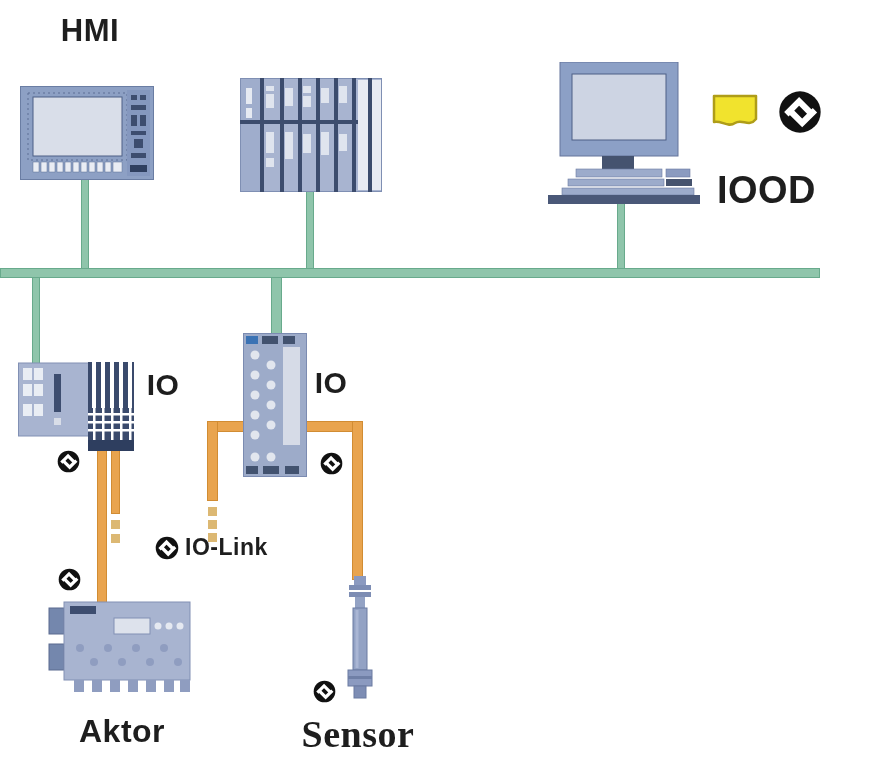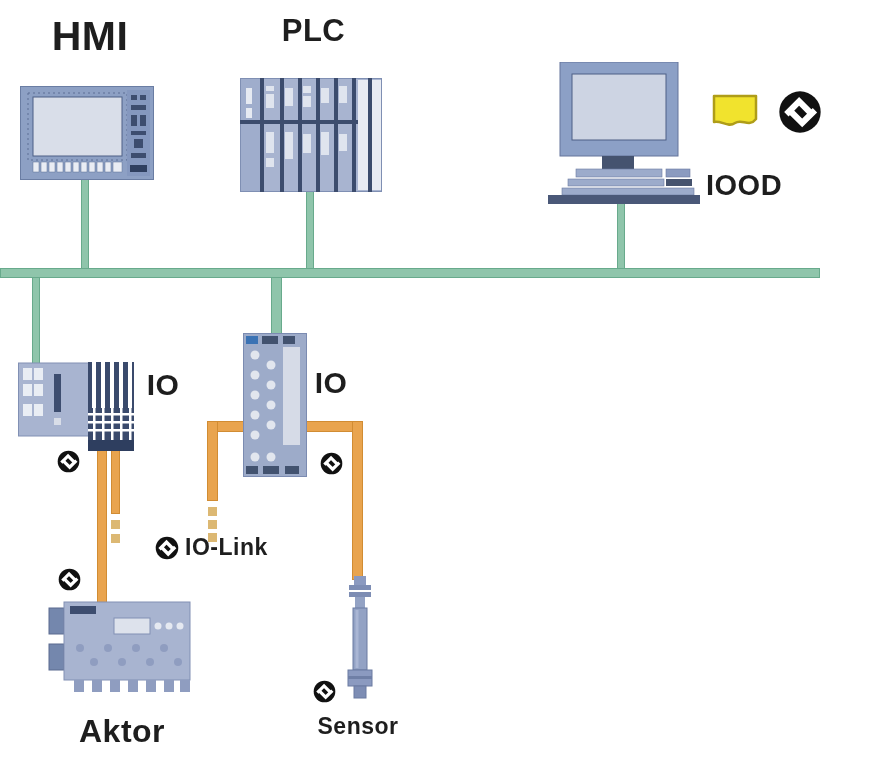--- a/index.html
+++ b/index.html
@@ -59,23 +59,22 @@
   <div class="dash" style="left:111px;top:534px;width:9px;height:9px;"></div>
 
   <div class="cable" style="left:207px;top:421px;width:41px;height:11px;"></div>
   <div class="cable" style="left:305px;top:421px;width:58px;height:11px;"></div>
   <div class="cable" style="left:207px;top:421px;width:11px;height:80px;"></div>
   <div class="dash" style="left:208px;top:507px;width:9px;height:9px;"></div>
   <div class="dash" style="left:208px;top:520px;width:9px;height:9px;"></div>
   <div class="dash" style="left:208px;top:533px;width:9px;height:9px;"></div>
   <div class="cable" style="left:352px;top:421px;width:11px;height:159px;"></div>
 
-  <div class="label" style="left:40px;top:14px;width:100px;font-size:41px;">HMI</div>
-  <div class="label" style="left:266px;top:14px;width:95px;font-size:31px;">PLC</div>
-  <div class="label" style="left:706px;top:170px;width:110px;font-size:29px;text-align:left;">IOOD</div>
+  <div class="label" style="left:40px;top:14px;width:100px;font-size:31px;">HMI</div>
+  <div class="label" style="left:706px;top:170px;width:110px;font-size:38px;text-align:right;">IOOD</div>
 
   <svg class="dev" style="left:20px;top:86px;" width="134" height="94" viewBox="0 0 134 94">
     <rect x="0.5" y="0.5" width="133" height="93" fill="#8da0c4" stroke="#6a7da3"></rect>
     <rect x="8" y="7" width="99" height="67" fill="none" stroke="#5d6f95" stroke-dasharray="2,3"></rect>
     <rect x="13" y="11" width="89" height="59" fill="#d9dee9" stroke="#4d5f85"></rect>
     <g fill="#e9edf4" stroke="#5d6f95" stroke-width="0.5">
       <rect x="13" y="76" width="6" height="10"></rect>
         <rect x="21" y="76" width="6" height="10"></rect>
       <rect x="29" y="76" width="6" height="10"></rect>
         <rect x="37" y="76" width="6" height="10"></rect>
@@ -275,15 +274,15 @@
     <rect x="3" y="16" width="22" height="5" fill="#7d8db4"></rect>
     <rect x="9" y="21" width="10" height="11" fill="#93a2c4"></rect>
     <rect x="7" y="32" width="14" height="62" fill="#93a2c4" stroke="#6b7ba1"></rect>
     <rect x="9.5" y="34" width="3" height="58" fill="#aab6d4"></rect>
     <rect x="2" y="94" width="24" height="16" fill="#8b9ac0" stroke="#6b7ba1"></rect>
     <rect x="2" y="100" width="24" height="3" fill="#6f7fa6"></rect>
     <rect x="8" y="110" width="12" height="12" fill="#7d8db4" stroke="#6b7ba1"></rect>
   </svg>
 
   <div class="label" style="left:57px;top:714px;width:130px;font-size:32px;">Aktor</div>
-  <div class="label" style="left:293px;top:714px;width:130px;font-size:23px;">Sensor</div>
+  <div class="label" style="left:293px;top:714px;width:130px;font-size:38px;font-family:Liberation Serif, serif;">Sensor</div>
 
 </div>
 
 </body></html>

